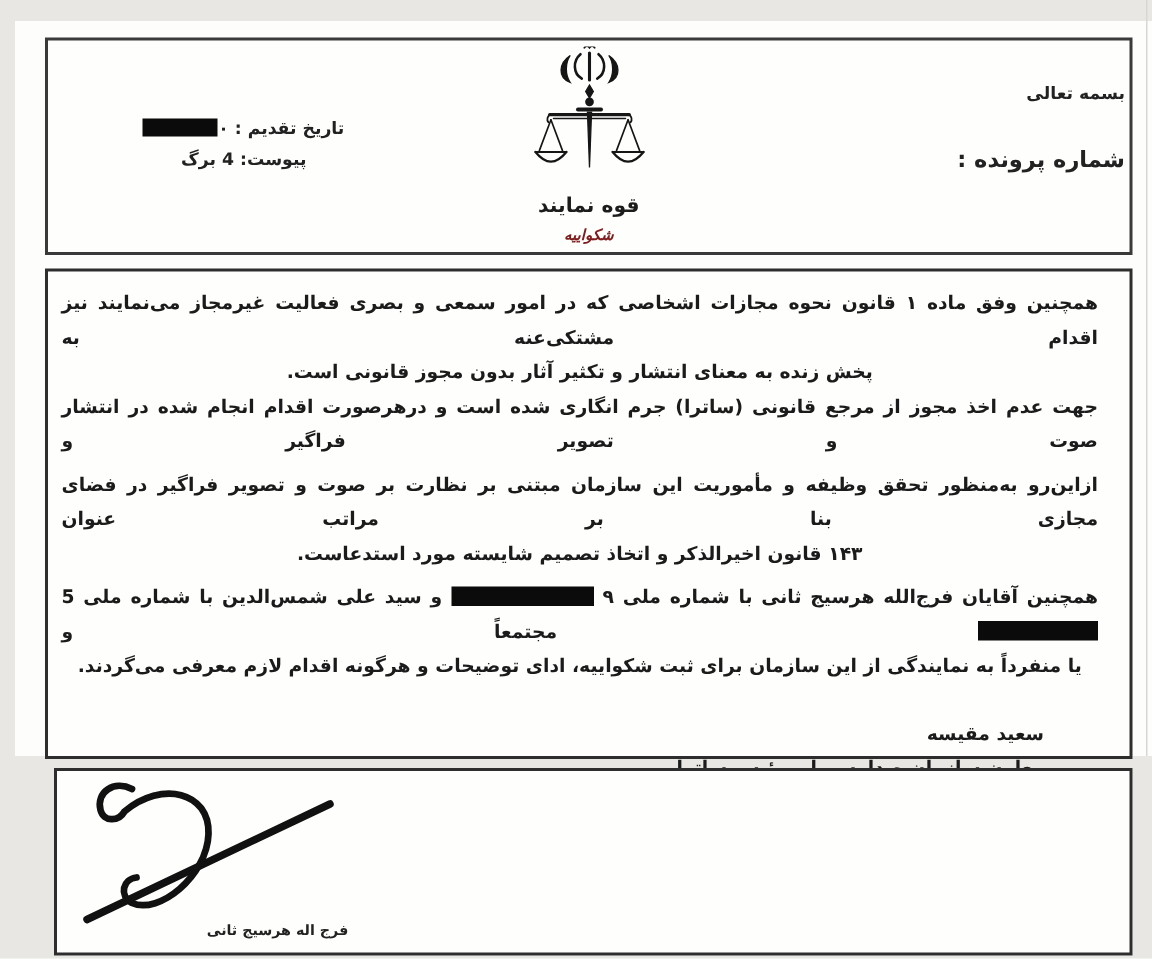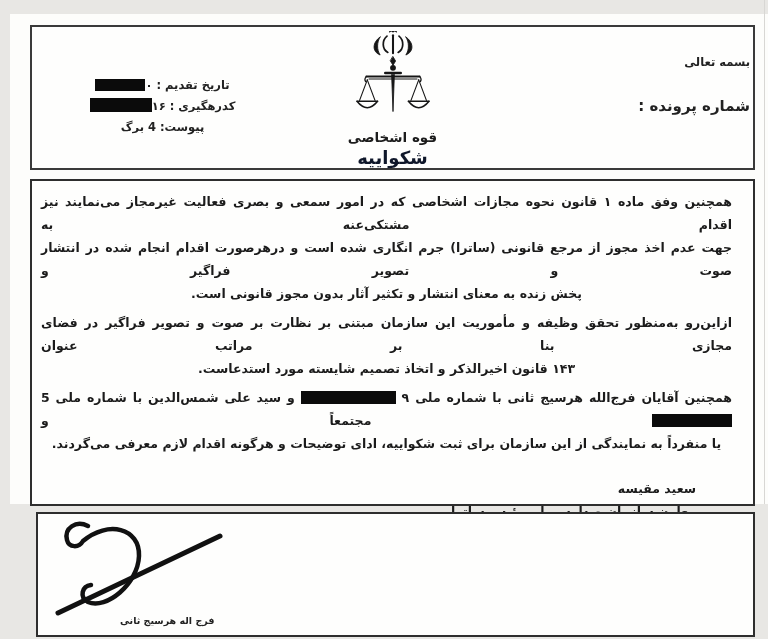--- a/index.html
+++ b/index.html
@@ -38,21 +38,21 @@
   .meta-line{line-height:21px;white-space:nowrap;}
   .redact{display:inline-block;background:#0b0b0b;vertical-align:-2px;}
   .redact.r-date{width:50px;height:12px;}
   .redact.r-track{width:62px;height:14px;}
   .logo-wrap{
     position:absolute;left:50%;top:4px;transform:translateX(-50%);
     width:110px;text-align:center;
   }
   .logo-wrap svg{display:block;margin:0 auto;}
   .org-name{font-size:13.5px;font-weight:bold;color:#1c1c1c;line-height:20px;direction:rtl;}
-  .doc-type{font-size:18px;font-weight:bold;color:#0f172a;line-height:21px;direction:rtl;}
+  .doc-type{font-size:10px;font-weight:bold;color:#7f1d1d;line-height:21px;direction:rtl;font-style:italic;}
   
   .body-box{
     position:absolute;left:30px;top:179px;width:725px;height:327px;
     border:2px solid #2e2e2e;background:#fefefd;box-sizing:border-box;
     padding:9px 9px 0 9px;
   }
   .para{margin:0 12px 6px 0;}
   .bline{
     direction:rtl;
     text-align:justify;text-align-last:justify;
@@ -68,40 +68,39 @@
     font-size:12.5px;font-weight:bold;color:#1b1b1b;line-height:23px;
   }
   
   .sign-box{
     position:absolute;left:36px;top:512px;width:719px;height:125px;
     border:2px solid #2e2e2e;background:#fefefd;box-sizing:border-box;
   }
   .sign-draw{position:absolute;left:4px;top:4px;}
   .sign-name{
     position:absolute;left:82px;top:101px;width:130px;
-    direction:rtl;text-align:left;
+    direction:rtl;text-align:center;
     font-size:9.5px;font-weight:bold;color:#222;
   }
   
   .scan-edge{position:absolute;right:3px;top:0;bottom:0;width:1px;background:#d8d7d4;}
 </style>
 </head>
 <body>
 
 <div id="canvas">
   <div class="page"></div>
   <div class="scan-edge"></div>
 
   <div class="header-box">
     <div class="bism">بسمه تعالی</div>
     <div class="caseno">شماره پرونده :</div>
 
     <div class="meta-block">
       <div class="meta-line"><span>تاریخ تقدیم : ۰</span><span class="redact r-date"></span></div>
-      <div class="meta-line"><span>کدرهگیری : ۱۶</span><span class="redact r-track"></span></div>
       <div class="meta-line"><span>پیوست: 4 برگ</span></div>
     </div>
 
     <div class="logo-wrap">
       <span>
         <svg width="78" height="96" viewBox="0 0 90 112" fill="none" stroke="#161616" stroke-width="2" stroke-linecap="round">
 
           <path d="M45,5 L45,26" stroke-width="2.4"></path>
           <path d="M41,1 q2,-2.5 4,0 q2,-2.5 4,0" stroke-width="1.4"></path>
           <path d="M38,6 C32,11 32,21 39,25"></path>
@@ -125,30 +124,30 @@
           <path d="M15,57 L24,81" stroke-width="1.3"></path>
           <path d="M3,82 L27,82" stroke-width="1.6"></path>
           <path d="M3,82 Q15,97 27,82" stroke-width="1.8"></path>
 
           <path d="M75,57 L66,81" stroke-width="1.3"></path>
           <path d="M75,57 L84,81" stroke-width="1.3"></path>
           <path d="M63,82 L87,82" stroke-width="1.6"></path>
           <path d="M63,82 Q75,97 87,82" stroke-width="1.8"></path>
         </svg>
       </span>
-      <div class="org-name">قوه اشخاصی</div>
+      <div class="org-name">قوه نمایند</div>
       <div class="doc-type">شکواییه</div>
     </div>
   </div>
 
   <div class="body-box">
     <div class="para">
       <div class="bline">همچنین وفق ماده ۱ قانون نحوه مجازات اشخاصی که در امور سمعی و بصری فعالیت غیرمجاز می‌نمایند نیز اقدام مشتکی‌عنه به</div>
+      <div class="bline last">پخش زنده به معنای انتشار و تکثیر آثار بدون مجوز قانونی است.</div>
       <div class="bline">جهت عدم اخذ مجوز از مرجع قانونی (ساترا) جرم انگاری شده است و درهرصورت اقدام انجام شده در انتشار صوت و تصویر فراگیر و</div>
-      <div class="bline last">پخش زنده به معنای انتشار و تکثیر آثار بدون مجوز قانونی است.</div>
     </div>
     <div class="para">
       <div class="bline">ازاین‌رو به‌منظور تحقق وظیفه و مأموریت این سازمان مبتنی بر نظارت بر صوت و تصویر فراگیر در فضای مجازی بنا بر مراتب عنوان</div>
       <div class="bline last">۱۴۳ قانون اخیرالذکر و اتخاذ تصمیم شایسته مورد استدعاست.</div>
     </div>
     <div class="para">
       <div class="bline"><span>همچنین آقایان فرج‌الله هرسیج ثانی با شماره ملی ۹</span> <span class="redact r-id1"></span> <span>و سید علی شمس‌الدین با شماره ملی 5</span> <span class="redact r-id2"></span> <span>مجتمعاً و</span></div>
       <div class="bline last">یا منفرداً به نمایندگی از این سازمان برای ثبت شکواییه، ادای توضیحات و هرگونه اقدام لازم معرفی می‌گردند.</div>
     </div>
 

